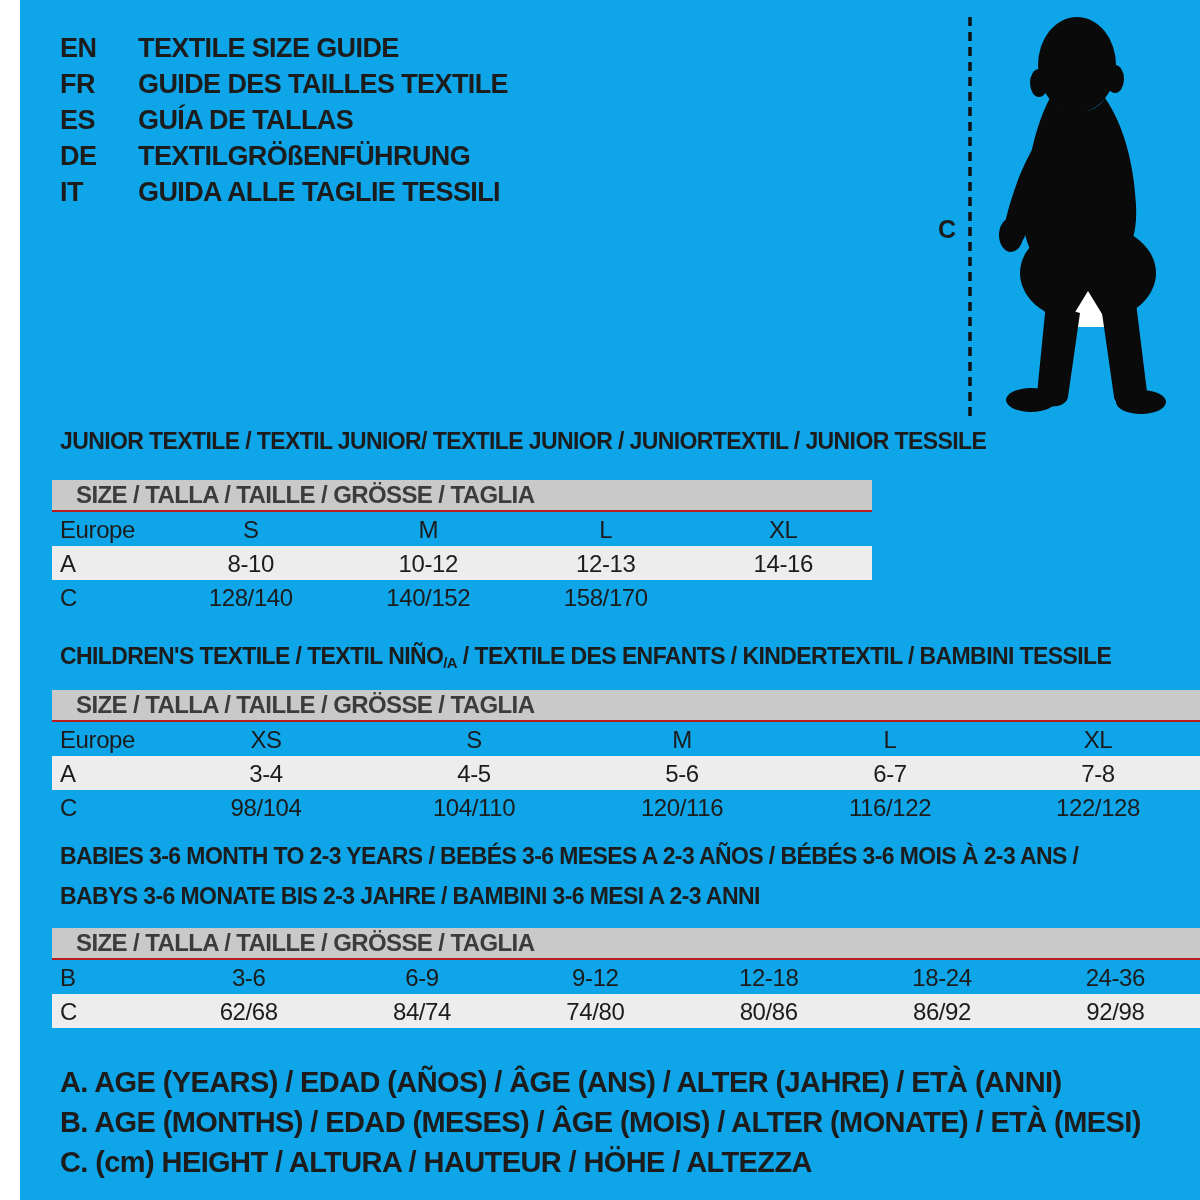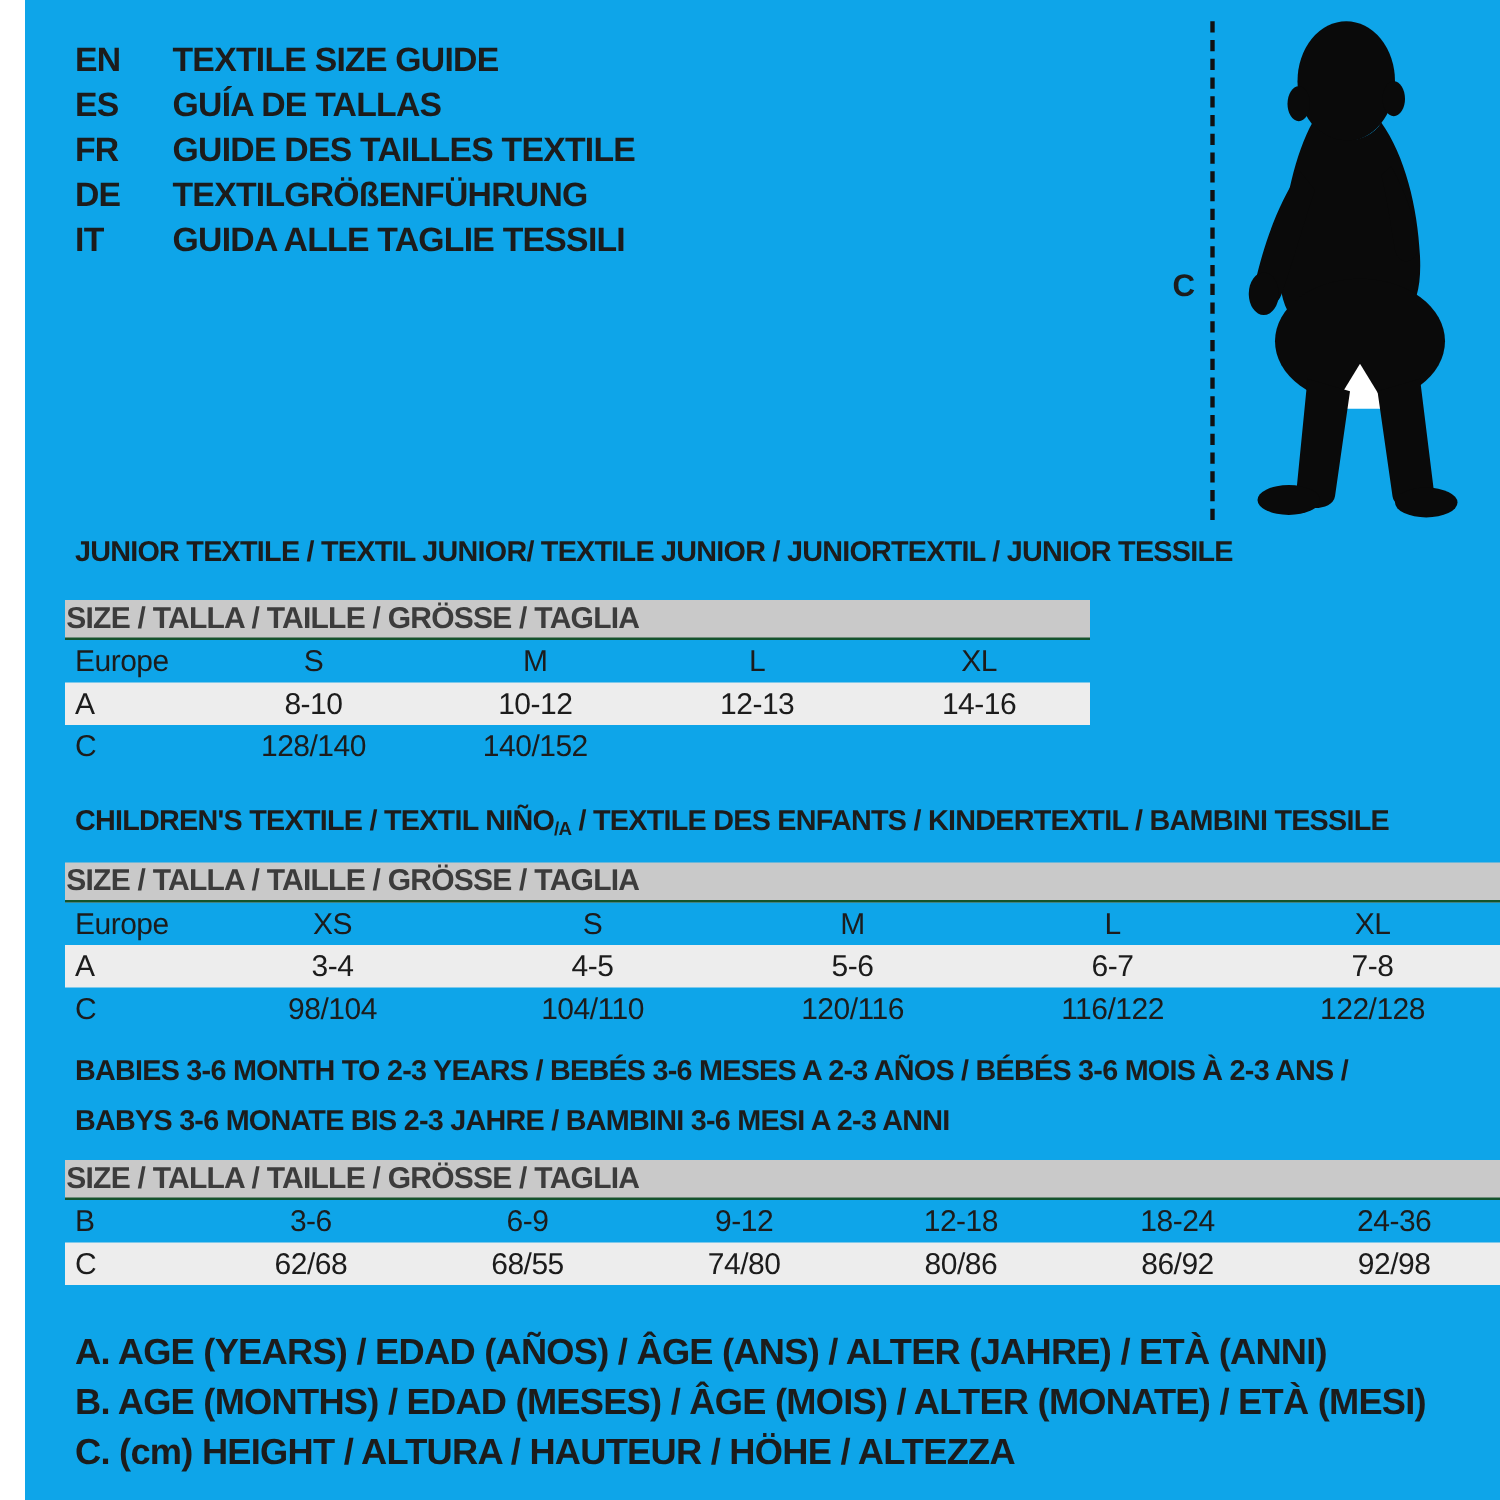--- a/index.html
+++ b/index.html
@@ -23,21 +23,21 @@
   
   .section-title { position:absolute; left:40px; font-weight:bold; font-size:23px; letter-spacing:-0.6px; white-space:nowrap; }
   .sub-part { font-size:15px; vertical-align:-4px; }
 
   
   .size-table { position:absolute; left:32px; font-size:24px; letter-spacing:-0.4px; }
   .w820 { width:820px; }
   .w1150 { width:1150px; }
   .bar {
     height:30px; line-height:30px; background:#c9c9c9; color:#3c3c3c;
-    font-weight:bold; padding-left:1px; border-bottom:2px solid #14532d;
+    font-weight:bold; padding-left:24px; border-bottom:2px solid #b91c1c;
     font-size:24px; letter-spacing:-0.6px;
   }
   .trow { display:grid; height:34px; line-height:35px; align-items:center; }
   .cols5 { grid-template-columns:110px repeat(4,1fr); }
   .cols6 { grid-template-columns:110px repeat(5,1fr); }
   .cols7 { grid-template-columns:110px repeat(6,1fr); }
   .trow .lbl { padding-left:8px; }
   .trow .cell { text-align:center; }
   .stripe { background:#ededed; }
 
@@ -49,26 +49,26 @@
 <body>
 
 <div class="canvas">
 
   <div class="lang-block">
     <div class="lang-row">
       <span class="lang-code">EN</span>
       <span class="lang-label">TEXTILE SIZE GUIDE</span>
     </div>
     <div class="lang-row">
+      <span class="lang-code">FR</span>
+      <span class="lang-label">GUIDE DES TAILLES TEXTILE</span>
+    </div>
+    <div class="lang-row">
       <span class="lang-code">ES</span>
       <span class="lang-label">GUÍA DE TALLAS</span>
-    </div>
-    <div class="lang-row">
-      <span class="lang-code">FR</span>
-      <span class="lang-label">GUIDE DES TAILLES TEXTILE</span>
     </div>
     <div class="lang-row">
       <span class="lang-code">DE</span>
       <span class="lang-label">TEXTILGRÖßENFÜHRUNG</span>
     </div>
     <div class="lang-row">
       <span class="lang-code">IT</span>
       <span class="lang-label">GUIDA ALLE TAGLIE TESSILI</span>
     </div>
   </div>
@@ -109,20 +109,21 @@
       <span class="lbl">A</span>
       <span class="cell">8-10</span>
       <span class="cell">10-12</span>
       <span class="cell">12-13</span>
       <span class="cell">14-16</span>
     </div>
     <div class="trow cols5">
       <span class="lbl">C</span>
       <span class="cell">128/140</span>
       <span class="cell">140/152</span>
+      <span class="cell">158/170</span>
     </div>
   </div>
 
   <div class="section-title" style="top:643px;"><span>CHILDREN'S TEXTILE / TEXTIL NIÑO</span><span class="sub-part">/A</span><span> / TEXTILE DES ENFANTS / KINDERTEXTIL / BAMBINI TESSILE</span></div>
   <div class="size-table w1150" style="top:690px;">
     <div class="bar">SIZE / TALLA / TAILLE / GRÖSSE / TAGLIA</div>
     <div class="trow cols6">
       <span class="lbl">Europe</span>
       <span class="cell">XS</span>
       <span class="cell">S</span>
@@ -157,21 +158,21 @@
       <span class="cell">3-6</span>
       <span class="cell">6-9</span>
       <span class="cell">9-12</span>
       <span class="cell">12-18</span>
       <span class="cell">18-24</span>
       <span class="cell">24-36</span>
     </div>
     <div class="trow cols7 stripe">
       <span class="lbl">C</span>
       <span class="cell">62/68</span>
-      <span class="cell">68/55</span>
+      <span class="cell">84/74</span>
       <span class="cell">74/80</span>
       <span class="cell">80/86</span>
       <span class="cell">86/92</span>
       <span class="cell">92/98</span>
     </div>
   </div>
 
   <div class="legend">
     <div>A. AGE (YEARS) / EDAD (AÑOS) / ÂGE (ANS) / ALTER (JAHRE) / ETÀ (ANNI)</div>
     <div>B. AGE (MONTHS) / EDAD (MESES) / ÂGE (MOIS) / ALTER (MONATE) / ETÀ (MESI)</div>

